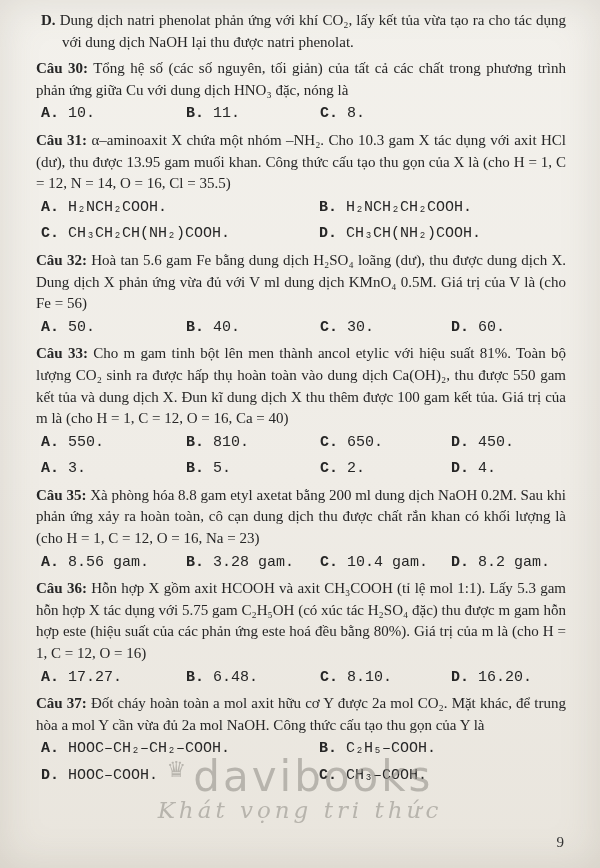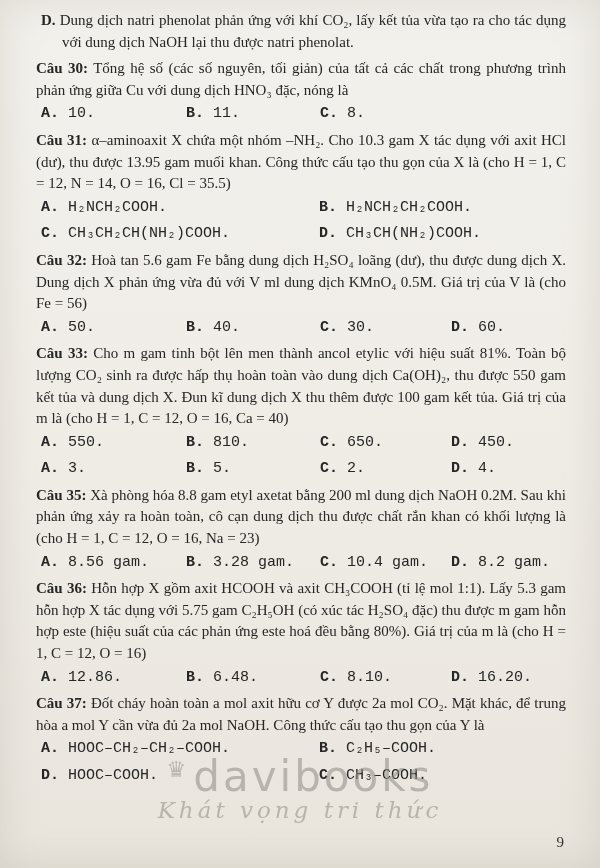--- a/index.html
+++ b/index.html
@@ -121,21 +121,21 @@
       <span class="opt"><b>A.</b> <span>8.56 gam.</span></span>
       <span class="opt"><b>B.</b> <span>3.28 gam.</span></span>
       <span class="opt"><b>C.</b> <span>10.4 gam.</span></span>
       <span class="opt"><b>D.</b> <span>8.2 gam.</span></span>
     </div>
   </div>
 
   <div class="q">
     <p><span class="q-num">Câu 36:</span> <span>Hỗn hợp X gồm axit HCOOH và axit CH₃COOH (tỉ lệ mol 1:1). Lấy 5.3 gam hỗn hợp X tác dụng với 5.75 gam C₂H₅OH (có xúc tác H₂SO₄ đặc) thu được m gam hỗn hợp este (hiệu suất của các phản ứng este hoá đều bằng 80%). Giá trị của m là (cho H = 1, C = 12, O = 16)</span></p>
     <div class="opts opts-4">
-      <span class="opt"><b>A.</b> <span>12.86.</span></span>
+      <span class="opt"><b>A.</b> <span>17.27.</span></span>
       <span class="opt"><b>B.</b> <span>6.48.</span></span>
       <span class="opt"><b>C.</b> <span>8.10.</span></span>
       <span class="opt"><b>D.</b> <span>16.20.</span></span>
     </div>
   </div>
 
   <div class="q">
     <p><span class="q-num">Câu 37:</span> <span>Đốt cháy hoàn toàn a mol axit hữu cơ Y được 2a mol CO₂. Mặt khác, để trung hòa a mol Y cần vừa đủ 2a mol NaOH. Công thức cấu tạo thu gọn của Y là</span></p>
     <div class="opts opts-2">
       <span class="opt"><b>A.</b> <span>HOOC–CH₂–CH₂–COOH.</span></span>

